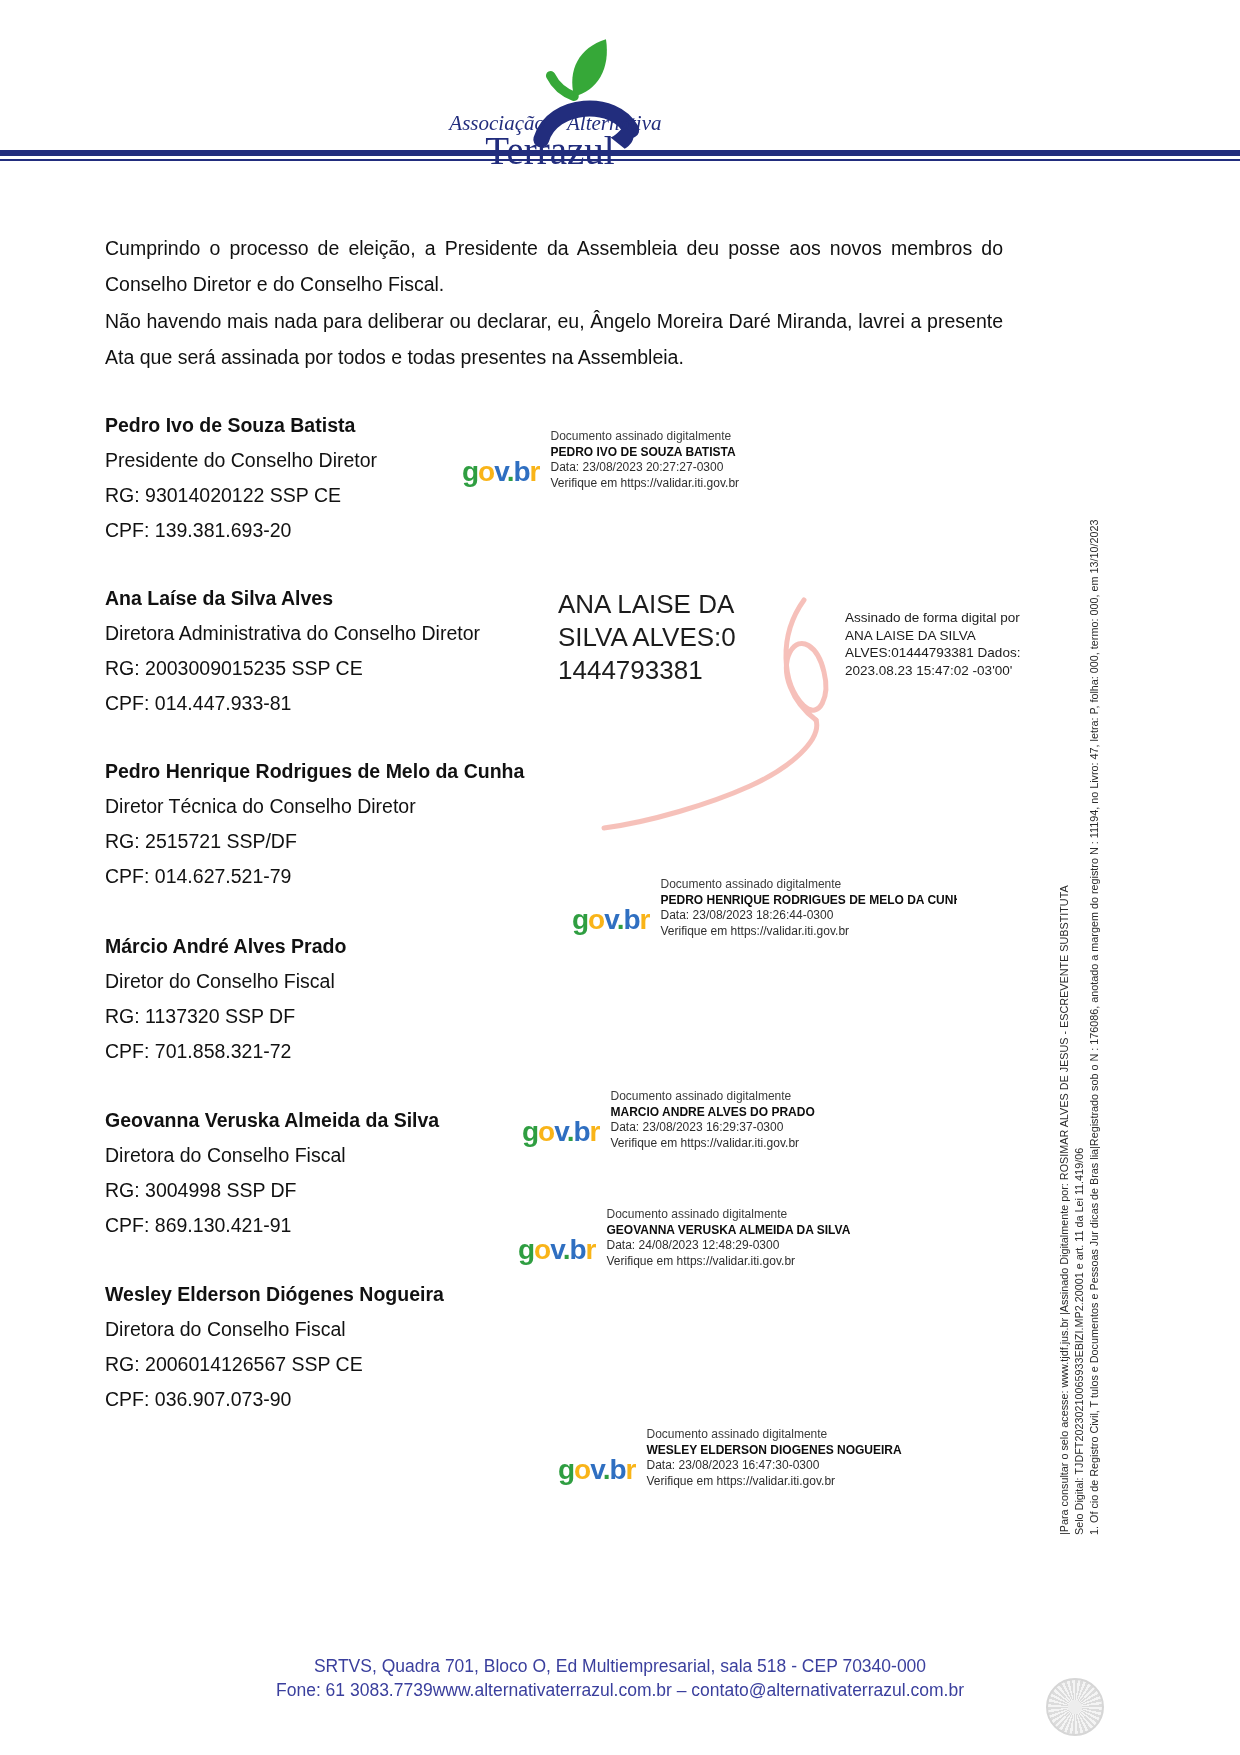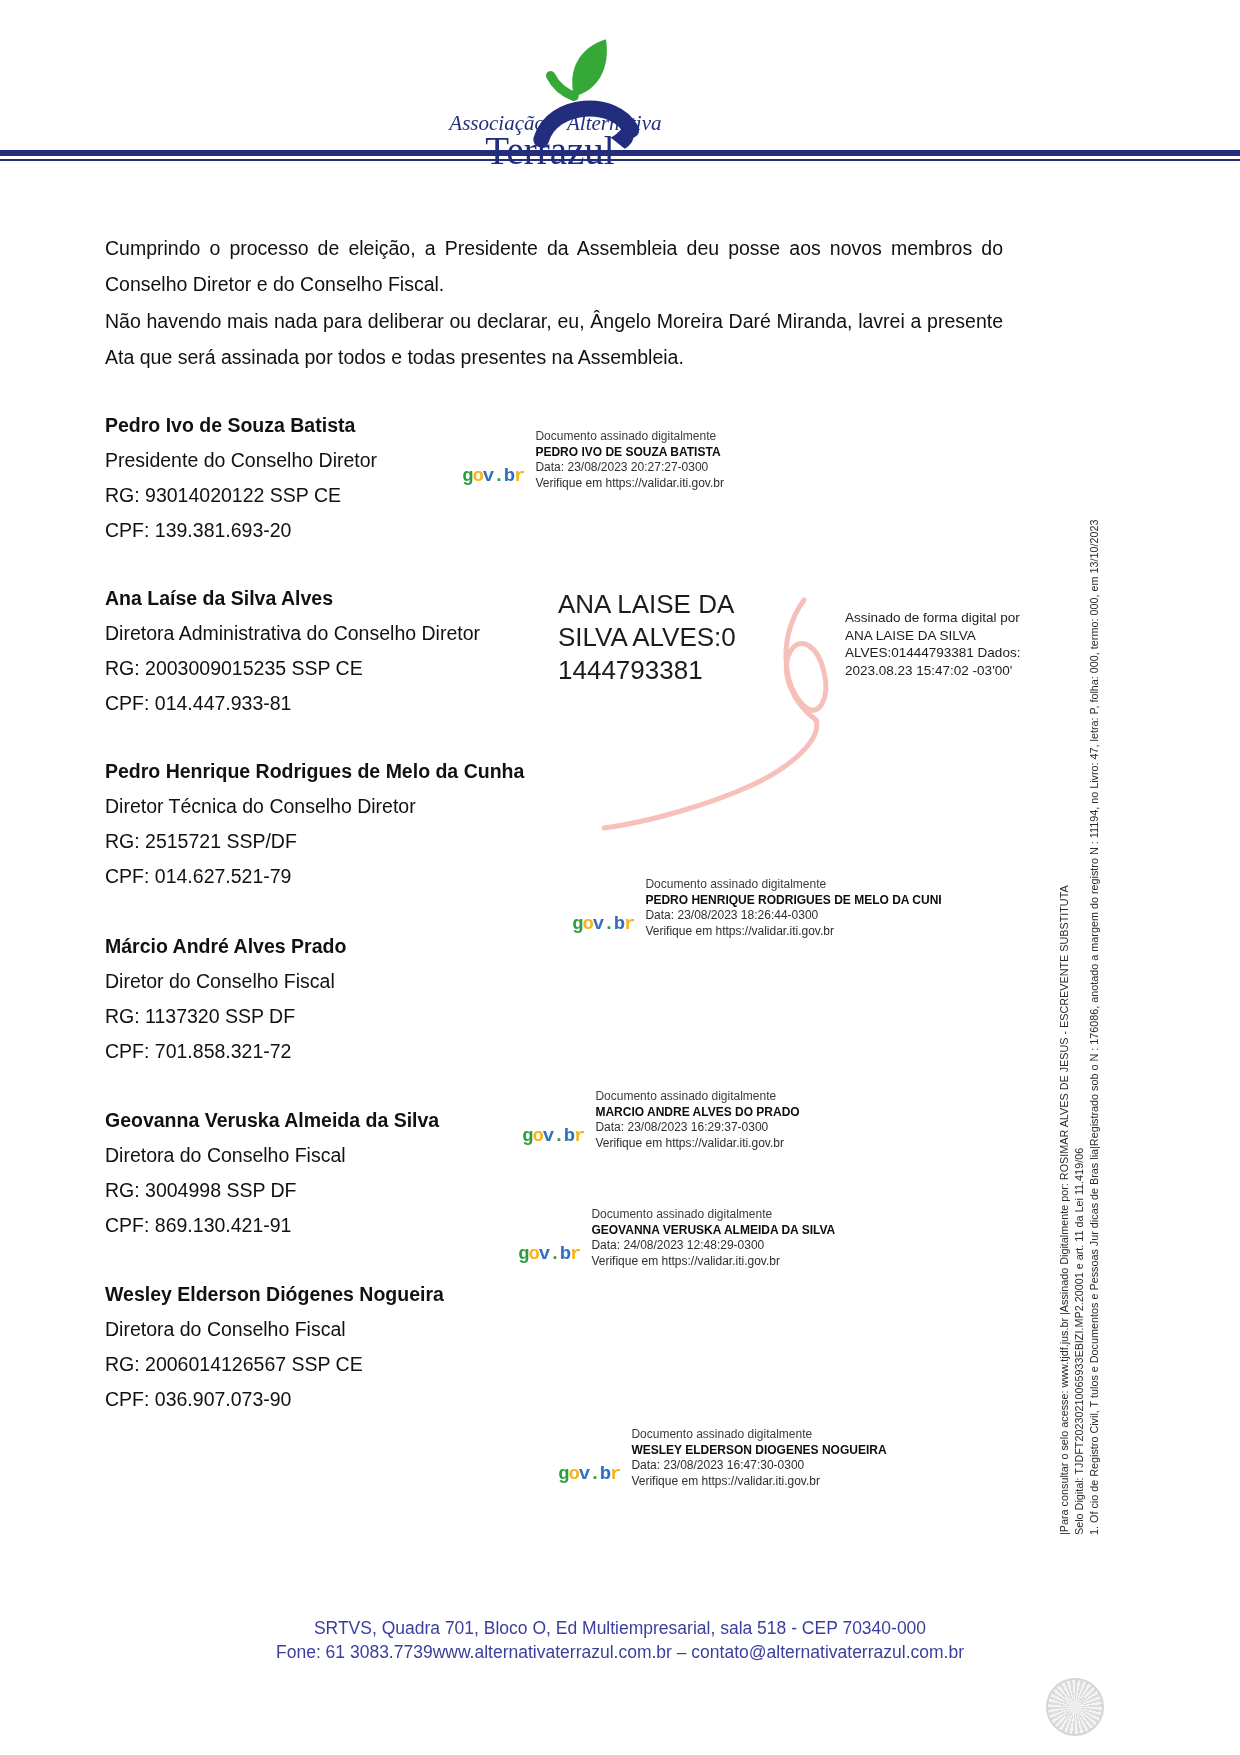--- a/index.html
+++ b/index.html
@@ -24,21 +24,21 @@
   .header-rule-thin  { position:absolute; left:0; right:0; top:159px; height:2px; background:var(--navy,#222d7d); }
 
   
   .doc-paragraph { position:absolute; left:105px; width:898px; font-size:19.5px;
                    line-height:36px; text-align:justify; color:#111; }
   .sig-block { position:absolute; left:105px; font-size:19.5px; line-height:35px; color:#111; }
   .sig-block .nm { font-weight:bold; }
 
   
   .stamp { position:absolute; display:flex; align-items:flex-end; gap:11px; }
-  .stamp-logo { font-family:Liberation Mono, monospace; font-weight:bold; font-size:19px;
+  .stamp-logo { font-family:Liberation Sans, sans-serif; font-weight:bold; font-size:28px;
                 letter-spacing:-1px; line-height:1; padding-bottom:5px; white-space:nowrap;margin-top:28px; }
   .gl-green  { color:var(--govbr-green,#2f9e41); }
   .gl-yellow { color:var(--govbr-yellow,#f9b418); }
   .gl-blue   { color:var(--govbr-blue,#2f6fc1); }
   .stamp-text { font-size:12px; line-height:15.5px; }
   .stamp-doc    { color:#3c3c3c; white-space:nowrap; }
   .stamp-signer { color:#0d0d0d; font-weight:bold; white-space:nowrap; }
   .stamp-signer.clip { max-width:296px; overflow:hidden; }
   .stamp-date, .stamp-verify { color:#2e2e2e; white-space:nowrap; }
 
@@ -48,21 +48,21 @@
   .ana-detail { position:absolute; left:845px; top:597px; width:184px; font-size:13.5px;
                 line-height:17.5px; color:#1c1c1c;margin-top:12px; }
   .ribbon-svg { position:absolute; left:592px; top:588px; }
 
   
   .side-text { position:absolute; left:520px; top:952px; width:1120px; height:46px;
                transform:rotate(-90deg); font-size:10.8px; line-height:15px; color:#2a2a2a; }
   .side-text div { white-space:nowrap; }
 
   
-  .footer { position:absolute; left:0; right:0; top:1616px; text-align:center;
+  .footer { position:absolute; left:0; right:0; top:1654px; text-align:center;
             color:var(--footer-blue,#3a3f9d); font-size:17.5px; line-height:24px; }
 
   .seal { position:absolute; left:1046px; top:1678px; width:58px; height:58px; border-radius:50%;
           background:
             radial-gradient(circle at 50% 50%, #ececec 0 7px, rgba(0,0,0,0) 7px),
             repeating-conic-gradient(#d9d9d9 0deg 6deg, #f3f3f3 6deg 12deg);
           border:2px solid #d2d2d2; opacity:.9; }
 </style>
 </head>
 <body>

